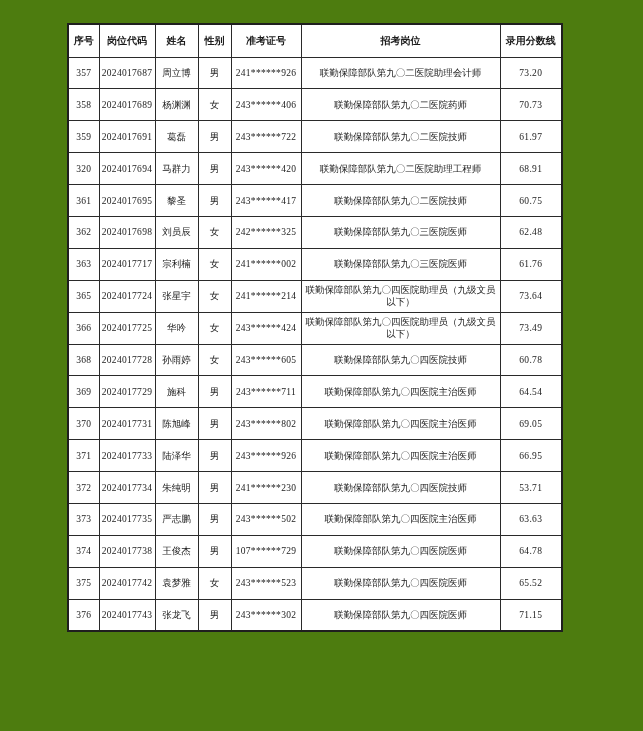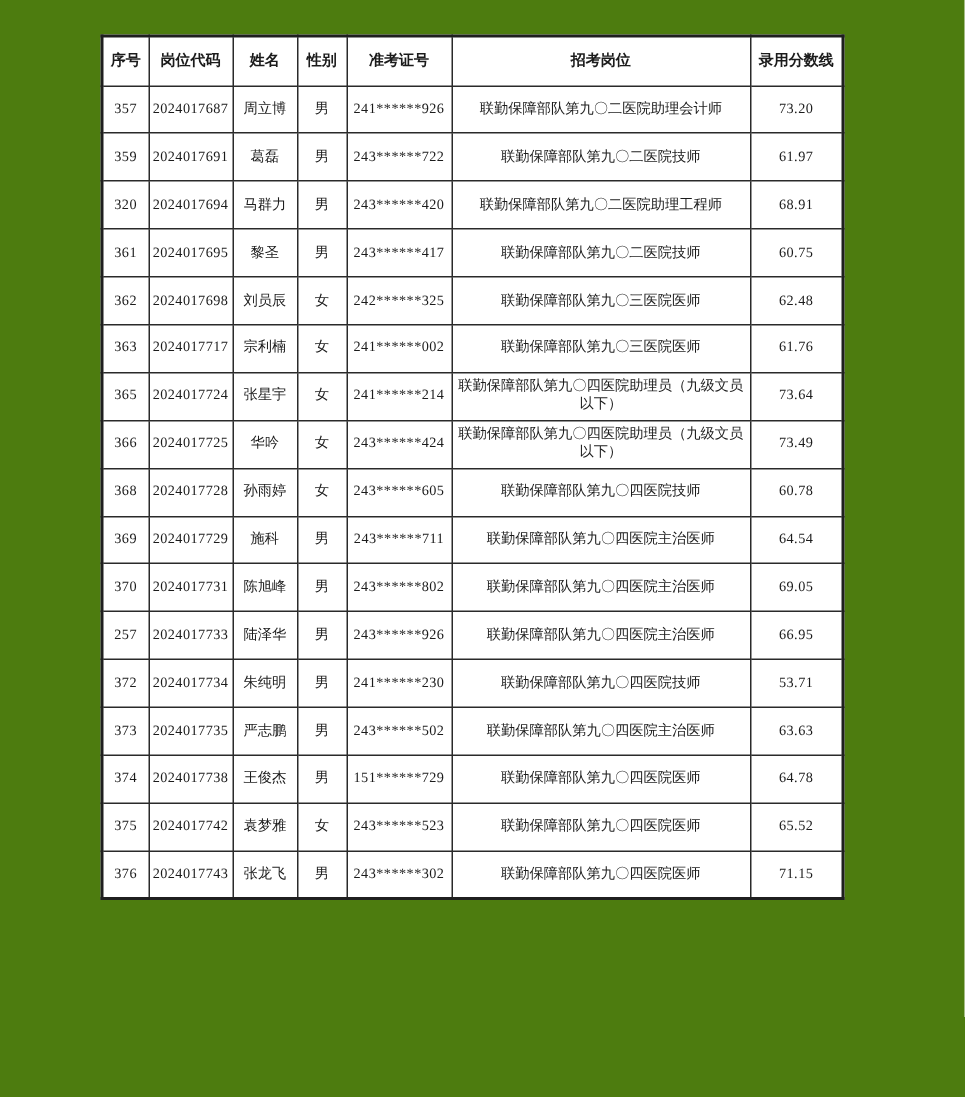--- a/index.html
+++ b/index.html
@@ -85,20 +85,29 @@
         <tr>
           <td class="c-seq">357</td>
           <td class="c-code">2024017687</td>
           <td class="c-name">周立博</td>
           <td class="c-gender">男</td>
           <td class="c-ticket">241******926</td>
           <td class="c-position">联勤保障部队第九〇二医院助理会计师</td>
           <td class="c-score">73.20</td>
         </tr>
         <tr>
+          <td class="c-seq">358</td>
+          <td class="c-code">2024017689</td>
+          <td class="c-name">杨渊渊</td>
+          <td class="c-gender">女</td>
+          <td class="c-ticket">243******406</td>
+          <td class="c-position">联勤保障部队第九〇二医院药师</td>
+          <td class="c-score">70.73</td>
+        </tr>
+        <tr>
           <td class="c-seq">359</td>
           <td class="c-code">2024017691</td>
           <td class="c-name">葛磊</td>
           <td class="c-gender">男</td>
           <td class="c-ticket">243******722</td>
           <td class="c-position">联勤保障部队第九〇二医院技师</td>
           <td class="c-score">61.97</td>
         </tr>
         <tr>
           <td class="c-seq">320</td>
@@ -175,21 +184,21 @@
         <tr>
           <td class="c-seq">370</td>
           <td class="c-code">2024017731</td>
           <td class="c-name">陈旭峰</td>
           <td class="c-gender">男</td>
           <td class="c-ticket">243******802</td>
           <td class="c-position">联勤保障部队第九〇四医院主治医师</td>
           <td class="c-score">69.05</td>
         </tr>
         <tr>
-          <td class="c-seq">257</td>
+          <td class="c-seq">371</td>
           <td class="c-code">2024017733</td>
           <td class="c-name">陆泽华</td>
           <td class="c-gender">男</td>
           <td class="c-ticket">243******926</td>
           <td class="c-position">联勤保障部队第九〇四医院主治医师</td>
           <td class="c-score">66.95</td>
         </tr>
         <tr>
           <td class="c-seq">372</td>
           <td class="c-code">2024017734</td>
@@ -206,21 +215,21 @@
           <td class="c-gender">男</td>
           <td class="c-ticket">243******502</td>
           <td class="c-position">联勤保障部队第九〇四医院主治医师</td>
           <td class="c-score">63.63</td>
         </tr>
         <tr>
           <td class="c-seq">374</td>
           <td class="c-code">2024017738</td>
           <td class="c-name">王俊杰</td>
           <td class="c-gender">男</td>
-          <td class="c-ticket">151******729</td>
+          <td class="c-ticket">107******729</td>
           <td class="c-position">联勤保障部队第九〇四医院医师</td>
           <td class="c-score">64.78</td>
         </tr>
         <tr>
           <td class="c-seq">375</td>
           <td class="c-code">2024017742</td>
           <td class="c-name">袁梦雅</td>
           <td class="c-gender">女</td>
           <td class="c-ticket">243******523</td>
           <td class="c-position">联勤保障部队第九〇四医院医师</td>

